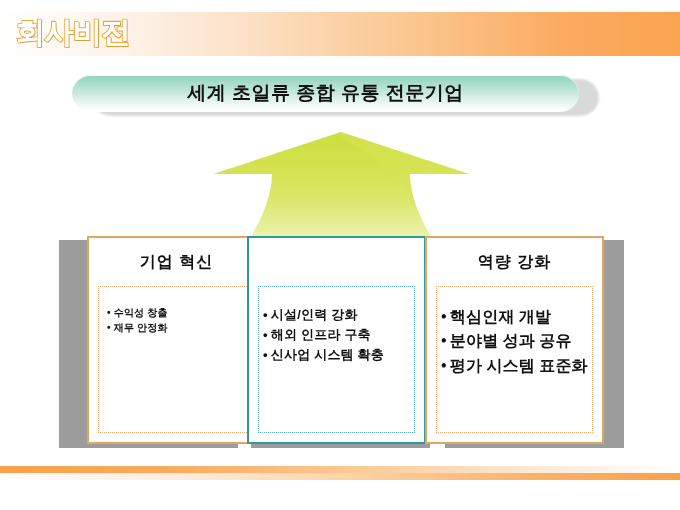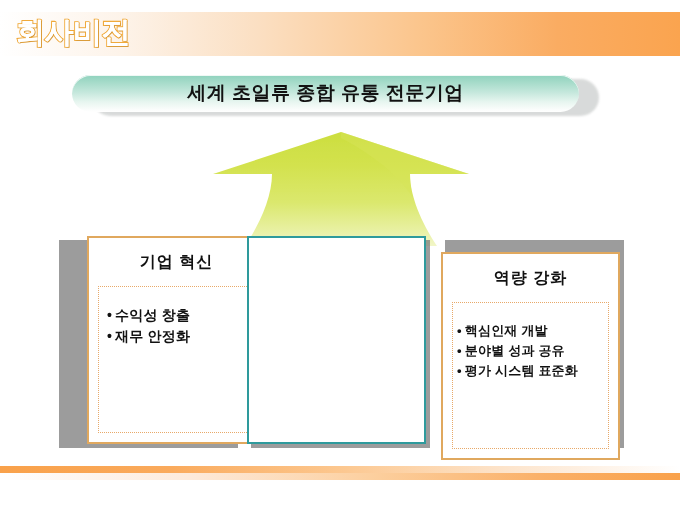--- a/index.html
+++ b/index.html
@@ -129,21 +129,21 @@
   .box.orange {
     border: 2px solid #e0a85e;
   }
   .box.teal {
     border: 2px solid #2e9a9c;
   }
   .box-a { left: 55px; margin-left: 32px; }
   .box-a-sh { left: 59px; }
   .box-b { left: 247px; }
   .box-b-sh { left: 251px; }
-  .box-c { left: 441px; margin-top: 16px; }
+  .box-c { left: 425px; }
   .box-c-sh { left: 445px; }
 
   .box-title {
     text-align: center;
     font-size: 16px;
     font-weight: bold;
     color: #111111;
     letter-spacing: 1px;
     margin-top: 14px;
   }
@@ -157,32 +157,32 @@
   }
   .inner-panel.orange { border: 1px dotted #e8a969; }
   .inner-panel.teal { border: 1px dotted #52a9c4; }
 
   .bullets {
     list-style: none;
     margin: 0;
     padding: 18px 0 0 8px;
   }
   .bullets li {
-    font-size: 14px;
+    font-size: 10px;
     font-weight: bold;
     color: #111111;
     line-height: 1.52;
     letter-spacing: 0.2px;
     white-space: nowrap;
   }
   .bullets li .dot { margin-right: 3px; }
   .box-b .bullets { padding-left: 4px; }
   .box-b .bullets li { font-size: 13px; }
   .box-c .bullets { padding-left: 4px; }
-  .box-c .bullets li { font-size: 13px; }
+  .box-c .bullets li { font-size: 16px; font-family: Liberation Serif, serif; }
   .bottom-bar-1b {
     position: absolute;
     left: 0;
     top: 466px;
     width: 680px;
     height: 7px;
     background: linear-gradient(to right,
       #f9a14a 0%,
       #faaa5c 25%,
       #fcc78f 50%,
@@ -257,20 +257,27 @@
     <div class="box-title">기업 혁신</div>
     <div class="inner-panel orange">
       <ul class="bullets">
         <li><span class="dot">•</span><span>수익성 창출</span></li>
         <li><span class="dot">•</span><span>재무 안정화</span></li>
       </ul>
     </div>
   </div>
 
   <div class="box teal box-b box-2">
+    <div class="inner-panel teal">
+      <ul class="bullets">
+        <li><span class="dot">•</span><span>시설/인력 강화</span></li>
+        <li><span class="dot">•</span><span>해외 인프라 구축</span></li>
+        <li><span class="dot">•</span><span>신사업 시스템 확충</span></li>
+      </ul>
+    </div>
   </div>
 
   <div class="box orange box-c box-3">
     <div class="box-title">역량 강화</div>
     <div class="inner-panel orange">
       <ul class="bullets">
         <li><span class="dot">•</span><span>핵심인재 개발</span></li>
         <li><span class="dot">•</span><span>분야별 성과 공유</span></li>
         <li><span class="dot">•</span><span>평가 시스템 표준화</span></li>
       </ul>

